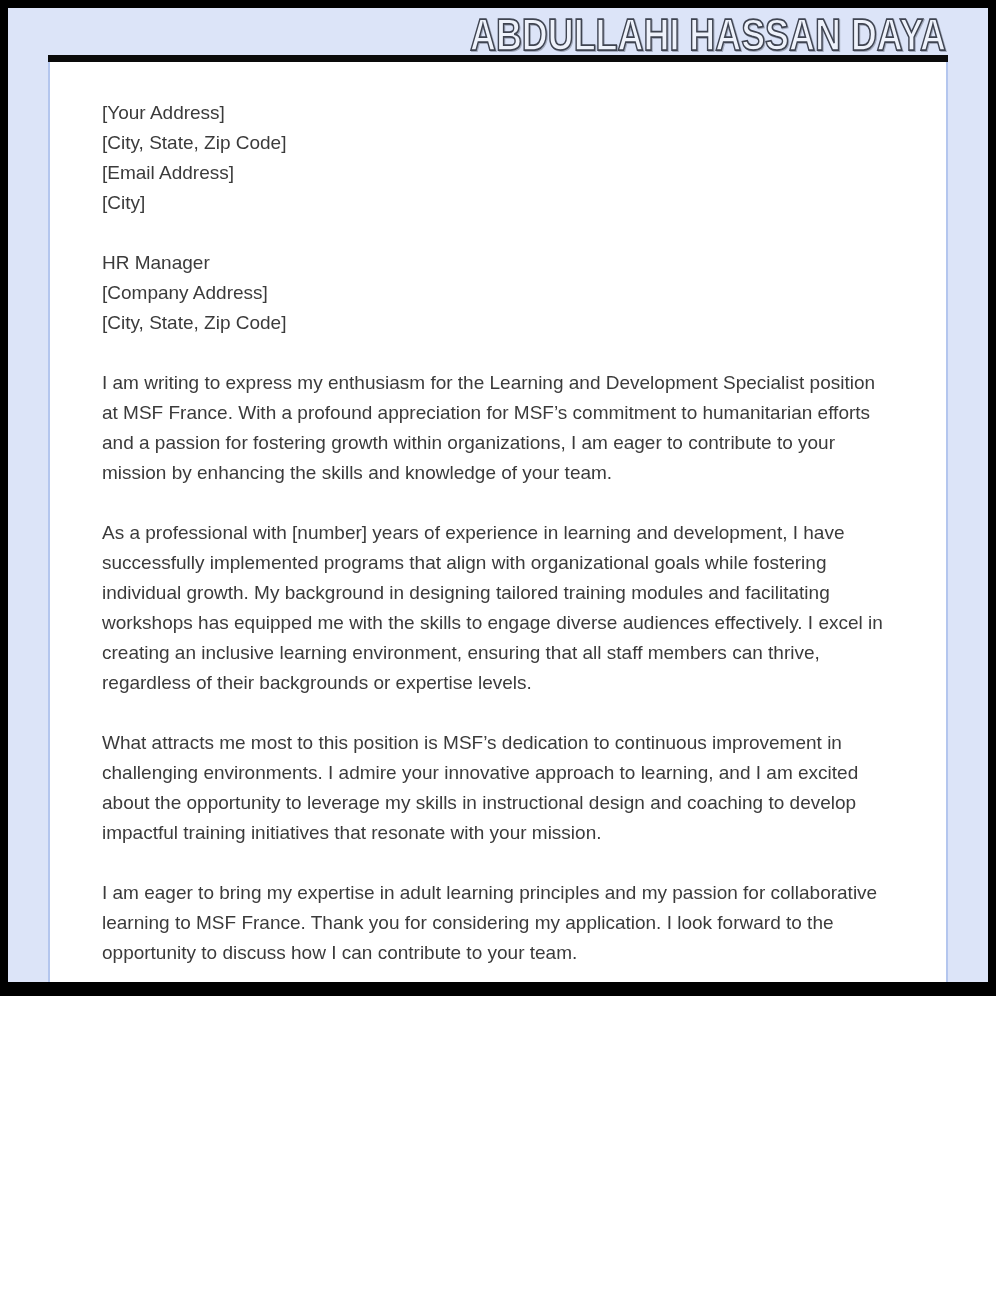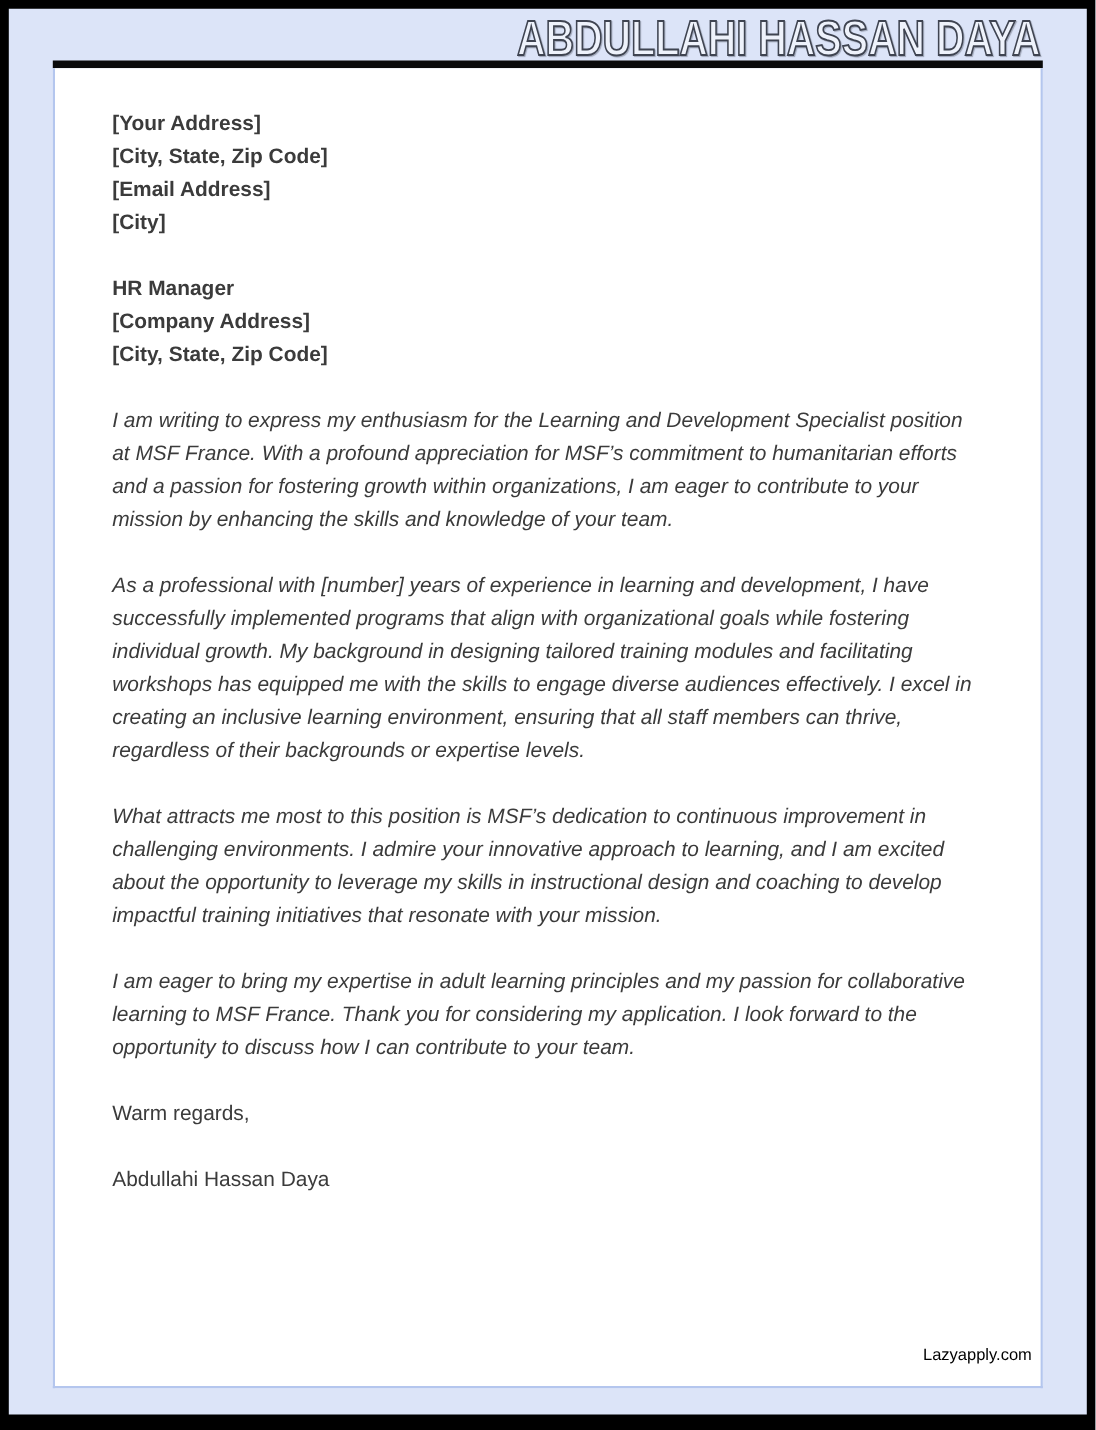--- a/index.html
+++ b/index.html
@@ -3,21 +3,21 @@
 <meta charset="utf-8">
 <style>
   * { box-sizing: border-box; margin: 0; padding: 0; }
   html, body { width: 996px; }
   body {
     font-family: "Liberation Sans", sans-serif;
     background: #ffffff;
   }
   .page {
     width: 996px;
-    height: 1300px;
+    height: 996px;
     background: #dce4f8;
     border: 8px solid #000000;
     border-bottom-width: 14px;
     position: relative;
     overflow: hidden;
   }
   .header {
     height: 47px;
     padding-right: 40px;
     display: flex;
@@ -48,22 +48,22 @@
     background: #ffffff;
     border: 2px solid #b4c6ee;
     border-top: none;
     height: 1200px;
     padding: 36px 50px 0 52px;
     font-size: 19px;
     line-height: 30px;
     color: #3b3b3b;
   }
   .block { margin-bottom: 30px; }
-  .line { display: block; font-weight: bold; }
-  .paragraph { margin-bottom: 30px; font-style: italic; }
+  .line { display: block; }
+  .paragraph { margin-bottom: 30px; }
   .signature-name { margin-bottom: 10px; }
   .signature-date {
     color: #1e90ff;
     cursor: pointer;
   }
   .watermark {
     position: absolute;
     right: 8px;
     bottom: 19px;
     font-size: 15px;

